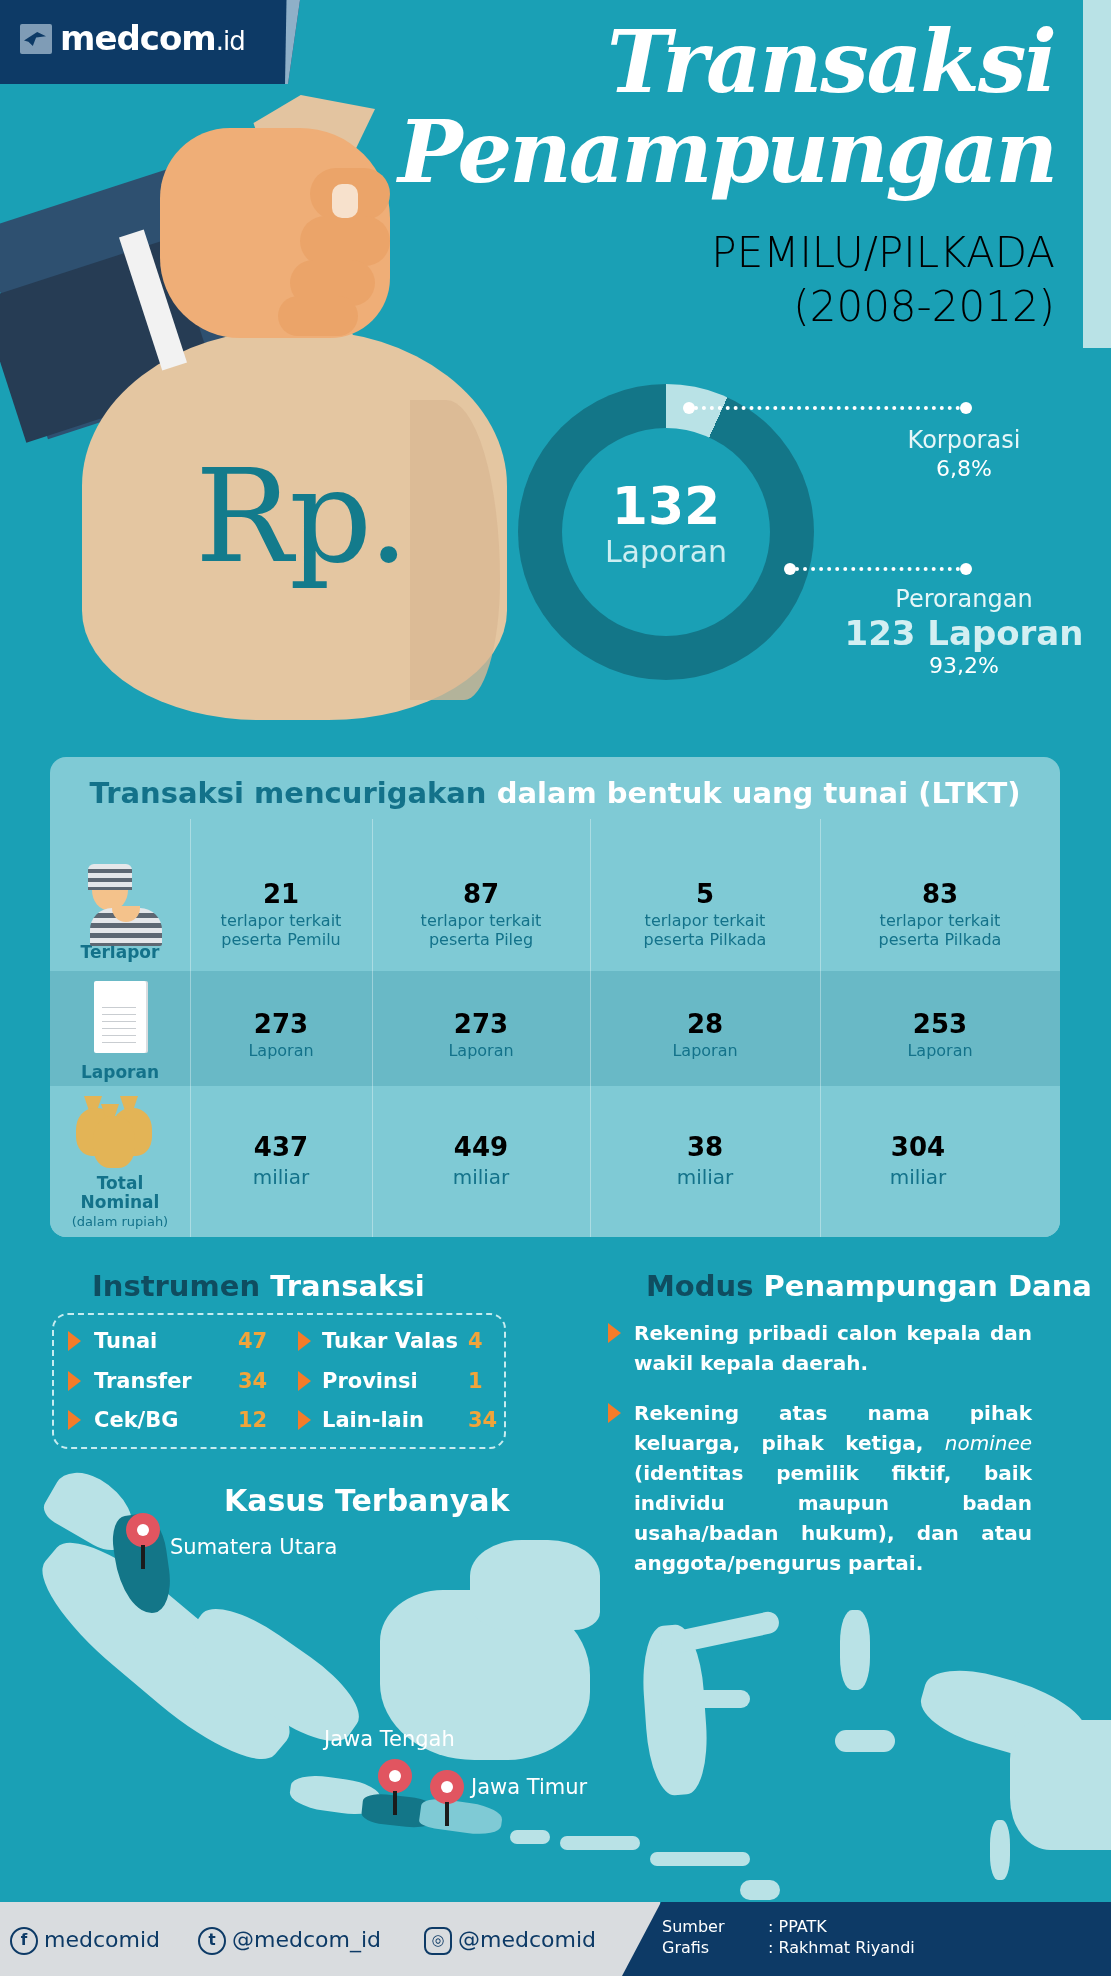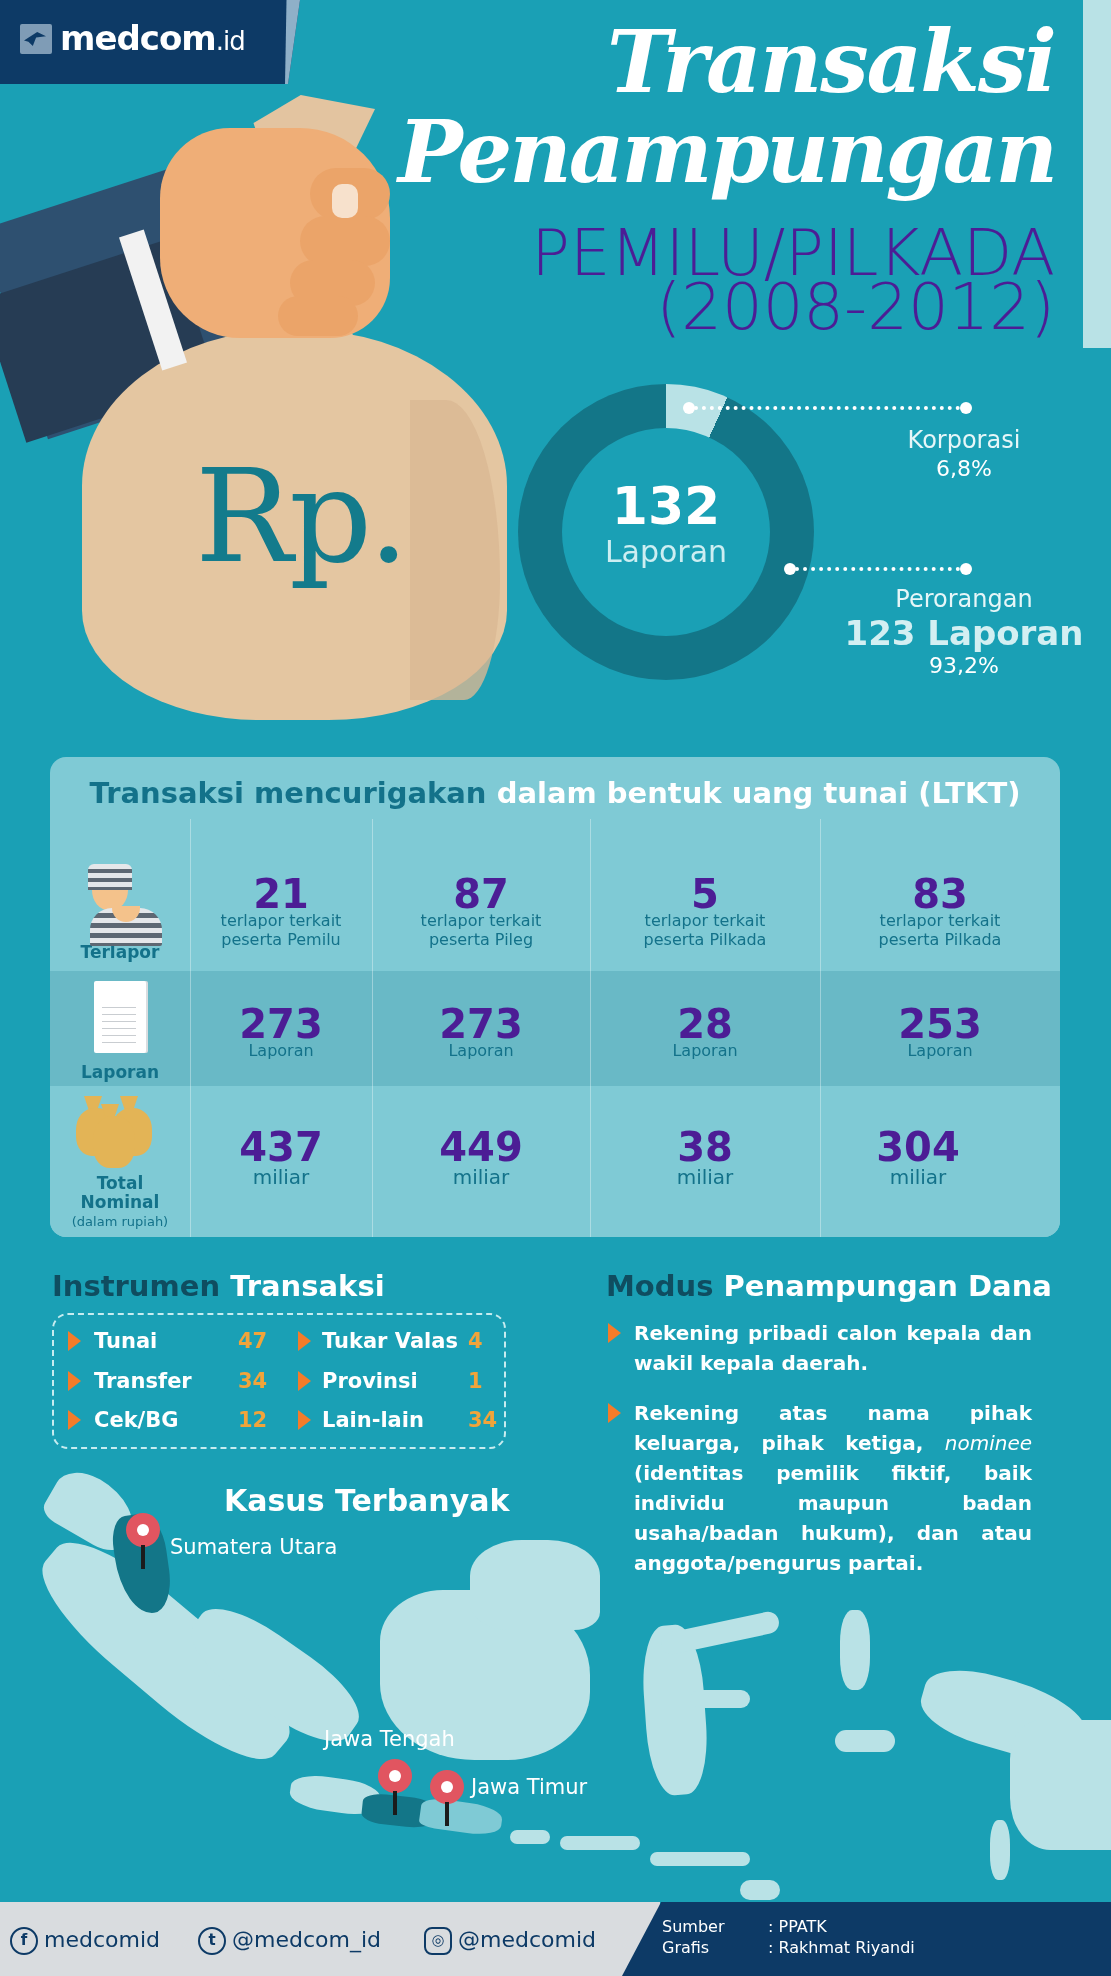--- a/index.html
+++ b/index.html
@@ -20,22 +20,22 @@
   .logo-text .id { font-size: 26px; font-weight: normal; }
 
   
   .right-strip { left: 1083px; top: 0; width: 28px; height: 348px; background: #b9e2e6; }
 
   
   .title1 { right: 56px; top: 14px; font-family: "DejaVu Serif", serif; font-style: italic; font-weight: bold;
     font-size: 86px; line-height: 96px; color: #fff; text-align: right; letter-spacing: -2px; }
   .title2 { right: 56px; top: 104px; font-family: "DejaVu Serif", serif; font-style: italic; font-weight: bold;
     font-size: 86px; line-height: 96px; color: #fff; text-align: right; letter-spacing: -3px; }
-  .subtitle { right: 56px; top: 226px; font-family: "DejaVu Sans", sans-serif; font-size: 64px; line-height: 54px;
-    color: #4c1d95; text-align: right; font-weight: 300; }
+  .subtitle { right: 56px; top: 226px; font-family: "DejaVu Sans", sans-serif; font-size: 42px; line-height: 54px;
+    color: #000000; text-align: right; font-weight: 300; }
 
   
   .sleeve { left: -20px; top: 230px; width: 200px; height: 220px; background: #2e5070;
     transform: rotate(-18deg); transform-origin: left top; }
   .sleeve-dark { left: -20px; top: 300px; width: 200px; height: 150px; background: #263c54;
     transform: rotate(-18deg); transform-origin: left top; }
   .cuff { left: 140px; top: 230px; width: 26px; height: 140px; background: #f2f2f2; transform: rotate(-18deg); }
   .fist { left: 160px; top: 128px; width: 230px; height: 210px; background: #efae77; border-radius: 70px 90px 60px 80px; }
   .finger { background: #eba469; border-radius: 40px; position: absolute; }
   .thumbnail { left: 332px; top: 184px; width: 26px; height: 34px; background: #f7e1cc; border-radius: 10px; }
@@ -69,21 +69,21 @@
   .table-title .dark { color: #13728a; }
   .table-title .light { color: #fff; }
   .thead { position: absolute; left: 0; top: 62px; width: 100%; height: 34px; background: #6dbfcc; }
   .th { position: absolute; top: 0; height: 34px; line-height: 34px; text-align: center; font-weight: bold; font-size: 17px; color: #13728a; }
   .row { position: absolute; left: 0; width: 100%; }
   .row.r1 { top: 96px; height: 118px; background: #7fcad5; }
   .row.r2 { top: 214px; height: 115px; background: #69b9c6; }
   .row.r3 { top: 329px; height: 151px; background: #7fcad5; }
   .vline { position: absolute; top: 62px; width: 1px; height: 418px; background: rgba(255,255,255,0.35); }
   .cell { position: absolute; text-align: center; }
-  .num { font-weight: bold; font-size: 40px; color: #4c1d95; line-height: 34px; }
+  .num { font-weight: bold; font-size: 26px; color: #000000; line-height: 34px; }
   .cap { font-size: 16px; color: #13728a; line-height: 19px; }
   .cap.big { font-size: 20px; line-height: 26px; }
   .rowlabel { position: absolute; left: 0; width: 140px; text-align: center; font-weight: bold; font-size: 17px; color: #13728a; line-height: 19px; }
   .rowlabel small { display: block; font-size: 13px; font-weight: normal; }
 
   
   .pris-head { left: 92px; top: 866px; width: 36px; height: 44px; background: #f4c28b; border-radius: 50% 50% 45% 45%; }
   .pris-cap { left: 88px; top: 864px; width: 44px; height: 26px; border-radius: 6px 6px 0 0;
     background: repeating-linear-gradient(#e5e7ea 0 5px, #5e6873 5px 9px); }
   .pris-body { left: 90px; top: 908px; width: 72px; height: 38px; border-radius: 22px 22px 2px 2px;
@@ -93,21 +93,21 @@
   
   .doc { width: 52px; height: 72px; background: #fff; border-radius: 2px; box-shadow: 2px 0 0 #d9dde0; }
   .doc-lines { background: repeating-linear-gradient(transparent 0 6px, #c9cdd1 6px 7px); }
 
   
   .mbag { width: 40px; height: 48px; background: #e3b456; border-radius: 45% 45% 40% 40%; }
   .mbag-neck { width: 18px; height: 16px; background: #e3b456; clip-path: polygon(0 0,100% 0, 70% 100%, 30% 100%); }
 
   
   .sec-title { font-size: 29px; font-weight: bold; line-height: 36px; }
-  .sec-title .dark { color: #0f4d60; }
+  .sec-title .dark { color: #0f4d60; margin-left: 40px; }
   .sec-title .light { color: #fff; }
   .instr-box { left: 52px; top: 1313px; width: 454px; height: 136px; border: 2px dashed #c7ecf0; border-radius: 16px; }
   .instr-item { position: absolute; font-size: 21px; font-weight: bold; line-height: 28px; color: #fff; }
   .instr-val { position: absolute; font-size: 21px; font-weight: bold; line-height: 28px; color: #f1a43a; }
   .tri { position: absolute; width: 0; height: 0; border-top: 10px solid transparent; border-bottom: 10px solid transparent; border-left: 13px solid #f47c2a; }
 
   
   .modus-text { position: absolute; font-size: 20px; font-weight: bold; line-height: 30px; color: #fff; text-align: justify; }
   .modus-text em { font-style: italic; font-weight: normal; }
 

